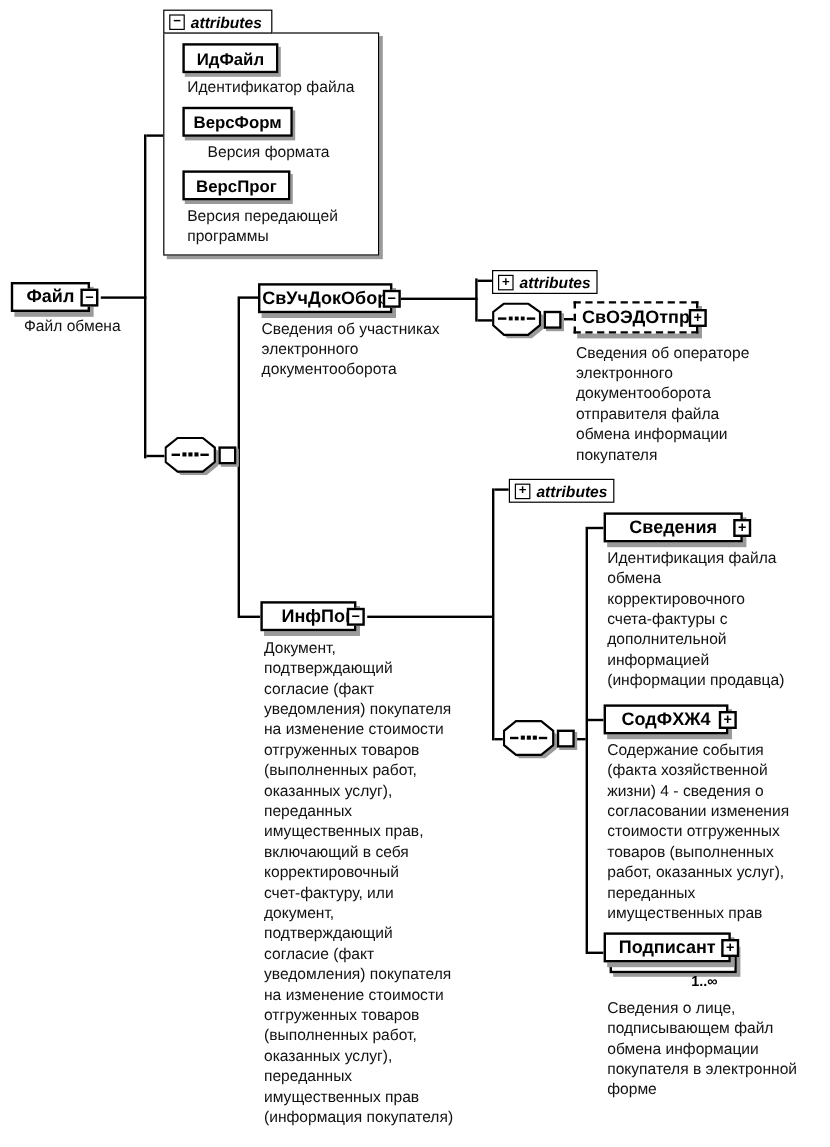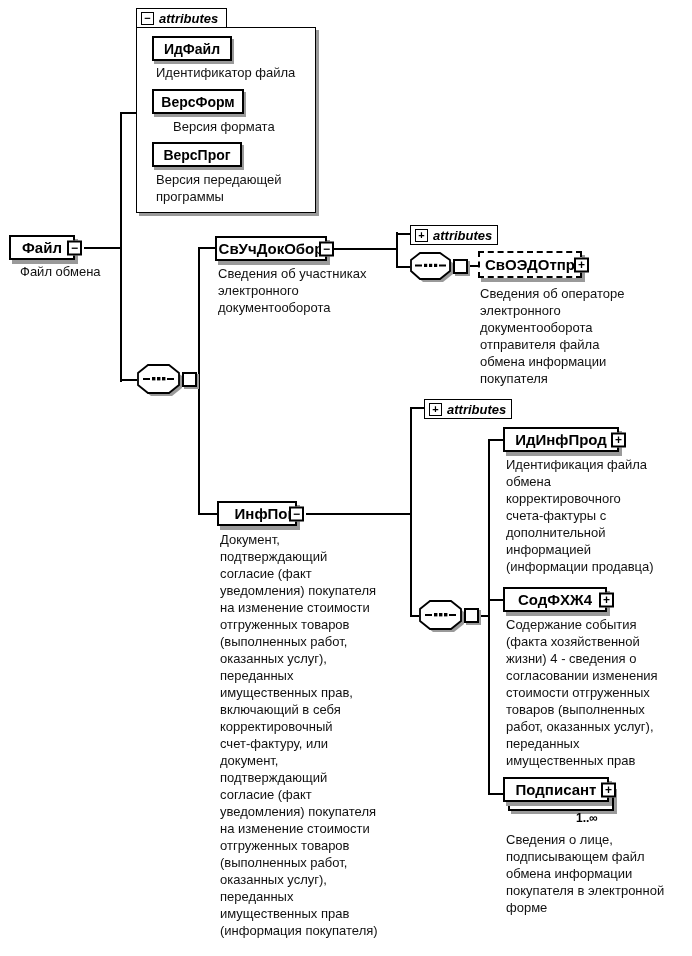--- a/index.html
+++ b/index.html
@@ -215,21 +215,21 @@
       <rect x="6" y="14" width="7" height="2" fill="#000"></rect>
       <rect x="15" y="13" width="3.4" height="3.4" fill="#000"></rect>
       <rect x="20" y="13" width="3.4" height="3.4" fill="#000"></rect>
       <rect x="25" y="13" width="3.4" height="3.4" fill="#000"></rect>
       <rect x="30" y="14" width="7" height="2" fill="#000"></rect>
     </svg>
   </div>
   <div class="seq-handle" style="left:464px;top:608px;"></div>
 
   <div class="elem" style="left:503px;top:427px;width:116px;height:25px;">
-    <span>ИдИнфПрод</span>
+    <span>Сведения</span>
     <span class="connector attached">
         <span>+</span>
       </span>
   </div>
   <div class="cap" style="left:506px;top:456px;width:170px;">Идентификация файла
 обмена
 корректировочного
 счета-фактуры с
 дополнительной
 информацией

